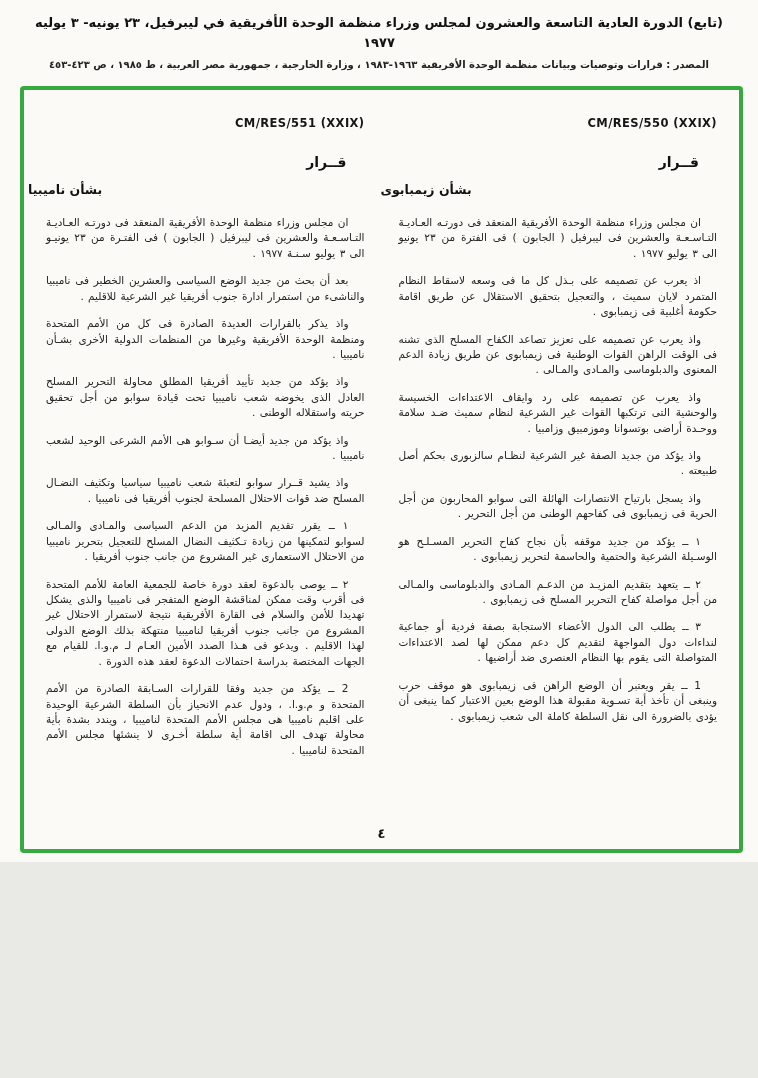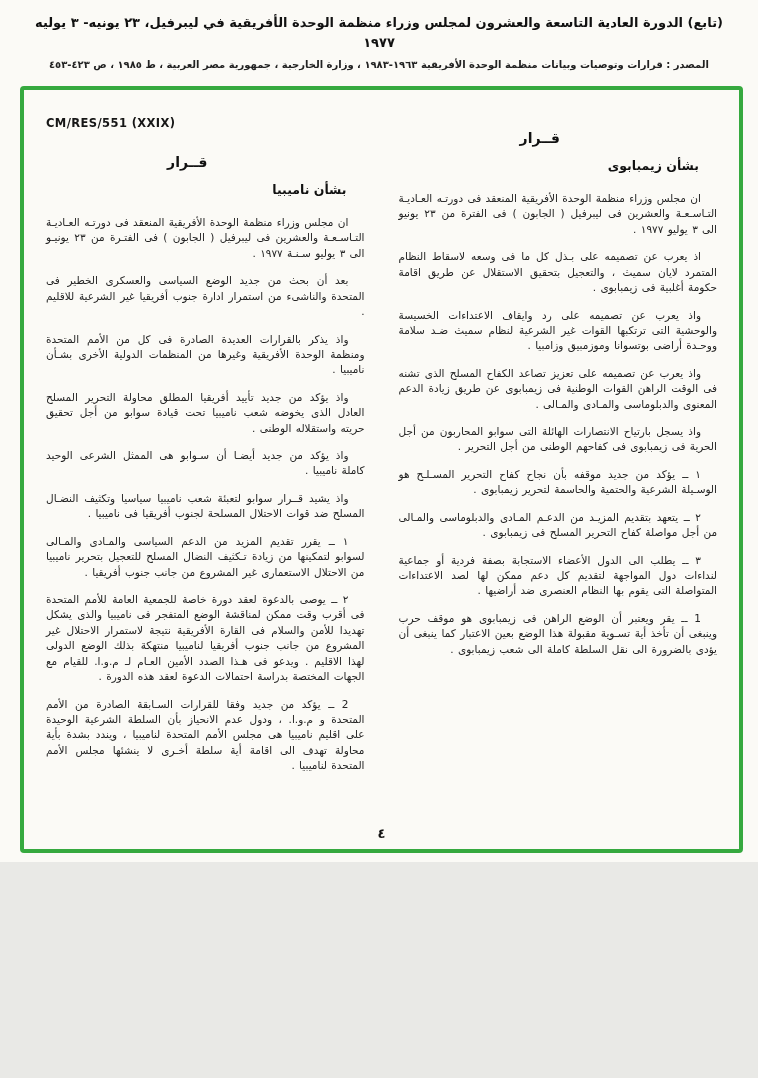--- a/index.html
+++ b/index.html
@@ -53,39 +53,39 @@
     direction: rtl;
     gap: 34px;
     height: 100%;
   }
   .col {
     flex: 1 1 0;
     min-width: 0;
   }
   .res-ref {
     direction: ltr;
-    text-align: left;
+    text-align: right;
     font-size: 11.5px;
     font-weight: 600;
     letter-spacing: 0.4px;
     color: #161616;
     margin: 10px 0 0 0;
     font-family: "DejaVu Sans", sans-serif;
   }
   .res-title {
-    text-align: center;
+    text-align: right;
     font-size: 14px;
     font-weight: bold;
     margin: 24px 0 12px 0;
     transform: translateX(-18px);
     letter-spacing: 1px;
     color: #111;
   }
   .res-subject {
-    text-align: right;
+    text-align: left;
     font-size: 12.5px;
     font-weight: bold;
     margin: 0 0 18px 0;
     transform: translateX(-18px);
     color: #111;
   }
   .col p {
     font-size: 10.5px;
     line-height: 1.47;
     text-align: justify;
@@ -112,42 +112,44 @@
 
   <header class="page-header">
     <div class="header-title">(تابع) الدورة العادية التاسعة والعشرون لمجلس وزراء منظمة الوحدة الأفريقية في ليبرفيل، ٢٣ يونيه- ٣ يوليه ١٩٧٧</div>
     <div class="header-source">المصدر : قرارات وتوصيات وبيانات منظمة الوحدة الأفريقية ١٩٦٣-١٩٨٣ ، وزارة الخارجية ، جمهورية مصر العربية ، ط ١٩٨٥ ، ص ٤٢٣-٤٥٣</div>
   </header>
 
   <div class="green-frame" style="border-color: rgb(54, 169, 63);">
     <div class="columns">
 
       <section class="col">
+        <div class="res-ref">CM/RES/550 (XXIX)</div>
         <h2 class="res-title">قــرار</h2>
         <h3 class="res-subject">بشأن زيمبابوى</h3>
         <p>ان مجلس وزراء منظمة الوحدة الأفريقية المنعقد فى دورتـه العـاديـة التـاسـعـة والعشرين فى ليبرفيل ( الجابون ) فى الفترة من ٢٣ يونيو الى ٣ يوليو ١٩٧٧ .</p>
         <p>اذ يعرب عن تصميمه على بـذل كل ما فى وسعه لاسقاط النظام المتمرد لايان سميث ، والتعجيل بتحقيق الاستقلال عن طريق اقامة حكومة أغلبية فى زيمبابوى .</p>
+        <p>واذ يعرب عن تصميمه على تعزيز تصاعد الكفاح المسلح الذى تشنه فى الوقت الراهن القوات الوطنية فى زيمبابوى عن طريق زيادة الدعم المعنوى والدبلوماسى والمـادى والمـالى .</p>
         <p>واذ يعرب عن تصميمه على رد وايقاف الاعتداءات الخسيسة والوحشية التى ترتكبها القوات غير الشرعية لنظام سميث ضـد سلامة ووحـدة أراضى بوتسوانا وموزمبيق وزامبيا .</p>
-        <p>واذ يعرب عن تصميمه على تعزيز تصاعد الكفاح المسلح الذى تشنه فى الوقت الراهن القوات الوطنية فى زيمبابوى عن طريق زيادة الدعم المعنوى والدبلوماسى والمـادى والمـالى .</p>
+        <p>واذ يؤكد من جديد الصفة غير الشرعية لنظـام سالزبورى بحكم أصل طبيعته .</p>
         <p>واذ يسجل بارتياح الانتصارات الهائلة التى سوابو المحاربون من أجل الحرية فى زيمبابوى فى كفاحهم الوطنى من أجل التحرير .</p>
         <p>١ ــ يؤكد من جديد موقفه بأن نجاح كفاح التحرير المسـلـح هو الوسـيلة الشرعية والحتمية والحاسمة لتحرير زيمبابوى .</p>
         <p>٢ ــ يتعهد بتقديم المزيـد من الدعـم المـادى والدبلوماسى والمـالى من أجل مواصلة كفاح التحرير المسلح فى زيمبابوى .</p>
         <p>٣ ــ يطلب الى الدول الأعضاء الاستجابة بصفة فردية أو جماعية لنداءات دول المواجهة لتقديم كل دعم ممكن لها لصد الاعتداءات المتواصلة التى يقوم بها النظام العنصرى ضد أراضيها .</p>
         <p>1 ــ يقر ويعتبر أن الوضع الراهن فى زيمبابوى هو موقف حرب وينبغى أن تأخذ أية تسـوية مقبولة هذا الوضع بعين الاعتبار كما ينبغى أن يؤدى بالضرورة الى نقل السلطة كاملة الى شعب زيمبابوى .</p>
       </section>
 
       <section class="col">
         <div class="res-ref">CM/RES/551 (XXIX)</div>
         <h2 class="res-title">قــرار</h2>
         <h3 class="res-subject">بشأن ناميبيا</h3>
         <p>ان مجلس وزراء منظمة الوحدة الأفريقية المنعقد فى دورتـه العـاديـة التـاسـعـة والعشرين فى ليبرفيل ( الجابون ) فى الفتـرة من ٢٣ يونيـو الى ٣ يوليو سـنـة ١٩٧٧ .</p>
-        <p>بعد أن بحث من جديد الوضع السياسى والعسكرى الخطير فى المتحدة والناشىء من استمرار ادارة جنوب أفريقيا غير الشرعية للاقليم .</p>
+        <p>بعد أن بحث من جديد الوضع السياسى والعشرين الخطير فى ناميبيا والناشىء من استمرار ادارة جنوب أفريقيا غير الشرعية للاقليم .</p>
         <p>واذ يذكر بالقرارات العديدة الصادرة فى كل من الأمم المتحدة ومنظمة الوحدة الأفريقية وغيرها من المنظمات الدولية الأخرى بشـأن ناميبيا .</p>
         <p>واذ يؤكد من جديد تأييد أفريقيا المطلق محاولة التحرير المسلح العادل الذى يخوضه شعب ناميبيا تحت قيادة سوابو من أجل تحقيق حريته واستقلاله الوطنى .</p>
-        <p>واذ يؤكد من جديد أيضـا أن سـوابو هى الممثل الشرعى الوحيد كاملة ناميبيا .</p>
+        <p>واذ يؤكد من جديد أيضـا أن سـوابو هى الأمم الشرعى الوحيد لشعب ناميبيا .</p>
         <p>واذ يشيد قــرار سوابو لتعبئة شعب ناميبيا سياسيا وتكثيف النضـال المسلح ضد قوات الاحتلال المسلحة لجنوب أفريقيا فى ناميبيا .</p>
         <p>١ ــ يقرر تقديم المزيد من الدعم السياسى والمـادى والمـالى لسوابو لتمكينها من زيادة تـكثيف النضال المسلح للتعجيل بتحرير ناميبيا من الاحتلال الاستعمارى غير المشروع من جانب جنوب أفريقيا .</p>
         <p>٢ ــ يوصى بالدعوة لعقد دورة خاصة للجمعية العامة للأمم المتحدة فى أقرب وقت ممكن لمناقشة الوضع المتفجر فى ناميبيا والذى يشكل تهديدا للأمن والسلام فى القارة الأفريقية نتيجة لاستمرار الاحتلال غير المشروع من جانب جنوب أفريقيا لناميبيا منتهكة بذلك الوضع الدولى لهذا الاقليم . ويدعو فى هـذا الصدد الأمين العـام لـ م.و.ا. للقيام مع الجهات المختصة بدراسة احتمالات الدعوة لعقد هذه الدورة .</p>
         <p>2 ــ يؤكد من جديد وفقا للقرارات السـابقة الصادرة من الأمم المتحدة و م.و.ا. ، ودول عدم الانحياز بأن السلطة الشرعية الوحيدة على اقليم ناميبيا هى مجلس الأمم المتحدة لناميبيا ، ويندد بشدة بأية محاولة تهدف الى اقامة أية سلطة أخـرى لا ينشئها مجلس الأمم المتحدة لناميبيا .</p>
       </section>
 
     </div>
 
     <div class="page-number">٤</div>
   </div>

